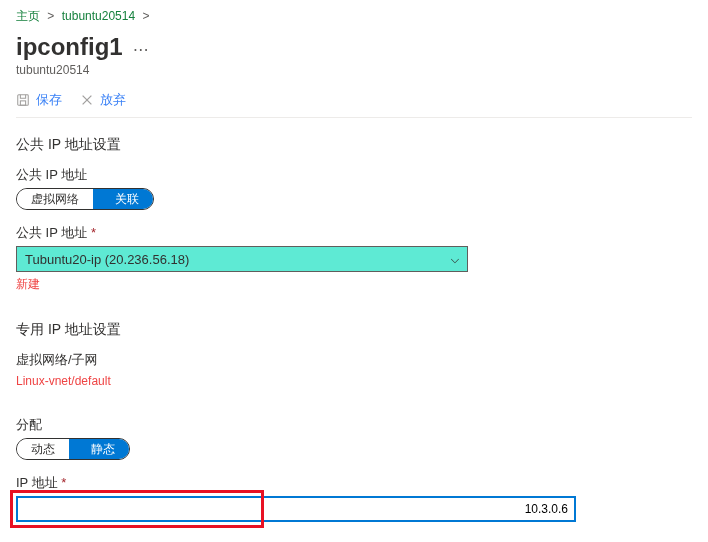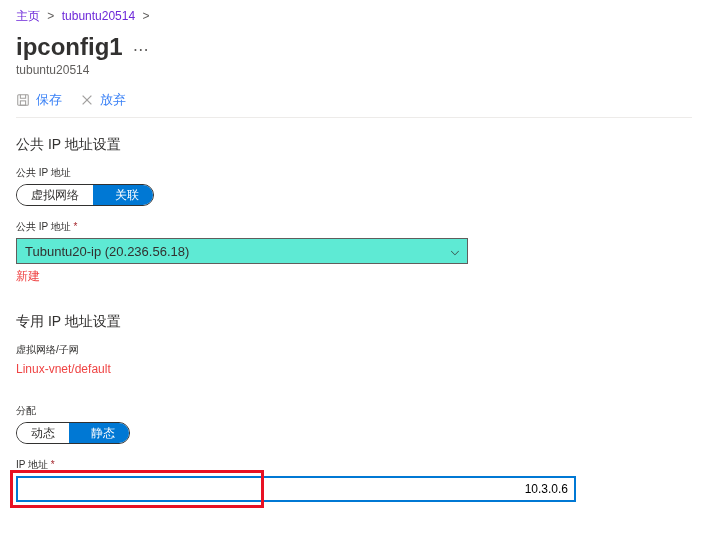--- a/index.html
+++ b/index.html
@@ -10,21 +10,21 @@
     background: #fff;
     width: 708px;
     padding: 8px 16px;
   }
   .breadcrumb {
     font-size: 12px;
     color: #605e5c;
     margin-bottom: 8px;
   }
   .breadcrumb a {
-    color: #6d28d9;
+    color: #15803d;
     text-decoration: none;
     cursor: pointer;
   }
   .breadcrumb .sep {
     margin: 0 4px;
     color: #605e5c;
   }
   .title-row { display: flex; align-items: baseline; gap: 10px; }
   .page-title {
     font-size: 24px;
@@ -58,21 +58,21 @@
     border: none;
     border-top: 1px solid #edebe9;
     margin: 0 0 18px 0;
   }
   .section-title {
     font-size: 14px;
     color: #323130;
     margin: 14px 0 12px 0;
   }
   .field-label {
-    font-size: 10px;
+    font-size: 13px;
     color: #323130;
     margin-bottom: 4px;
   }
   .req { color: #a4262c; }
   .toggle {
     display: inline-flex;
     border: 1px solid #323130;
     border-radius: 999px;
     overflow: hidden;
     height: 22px;

